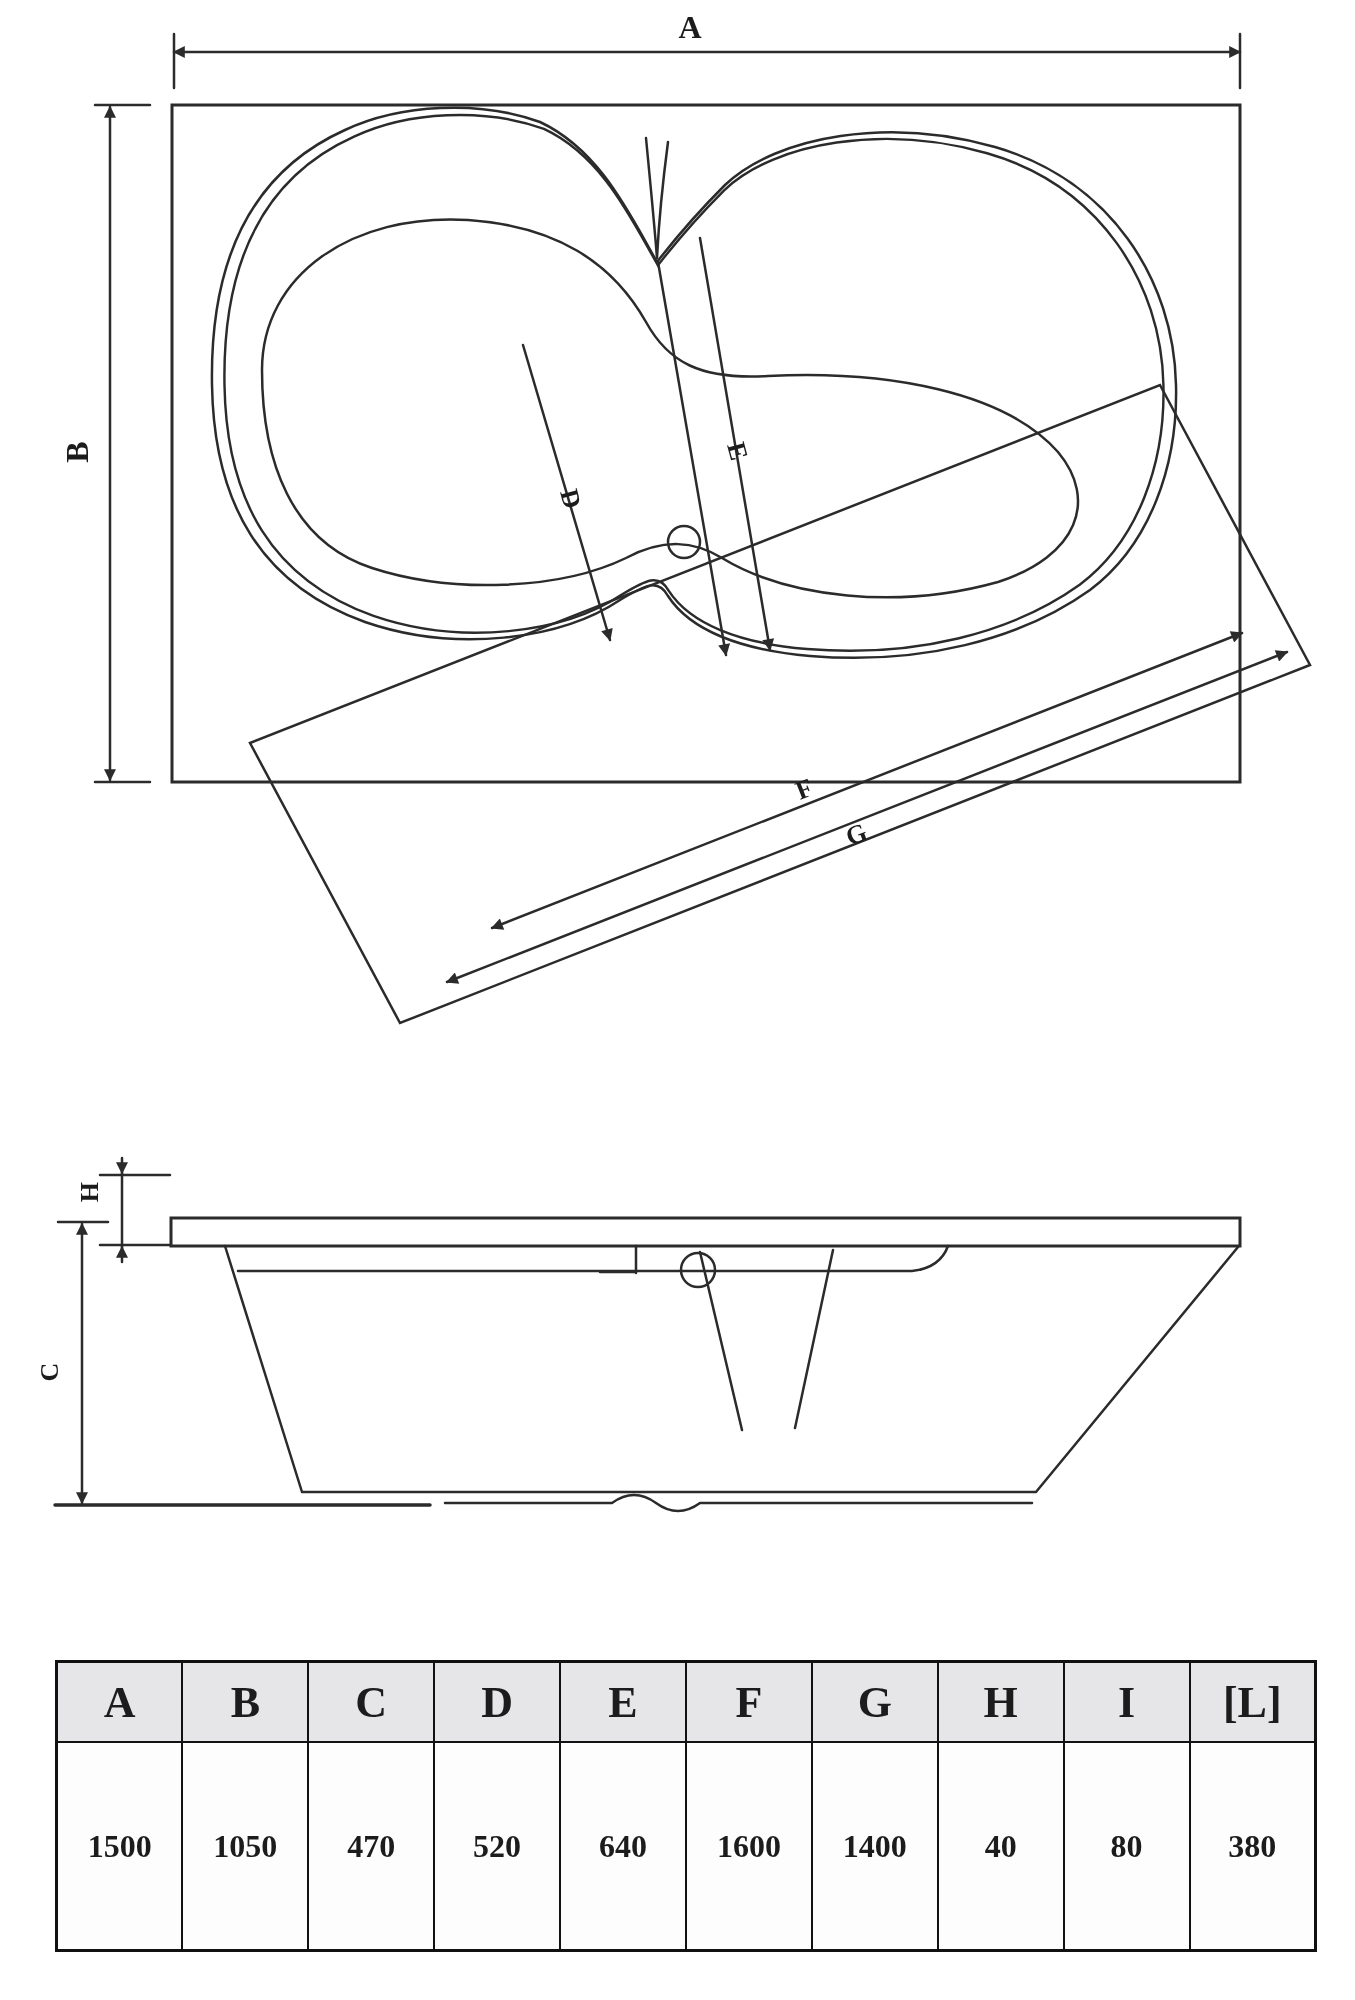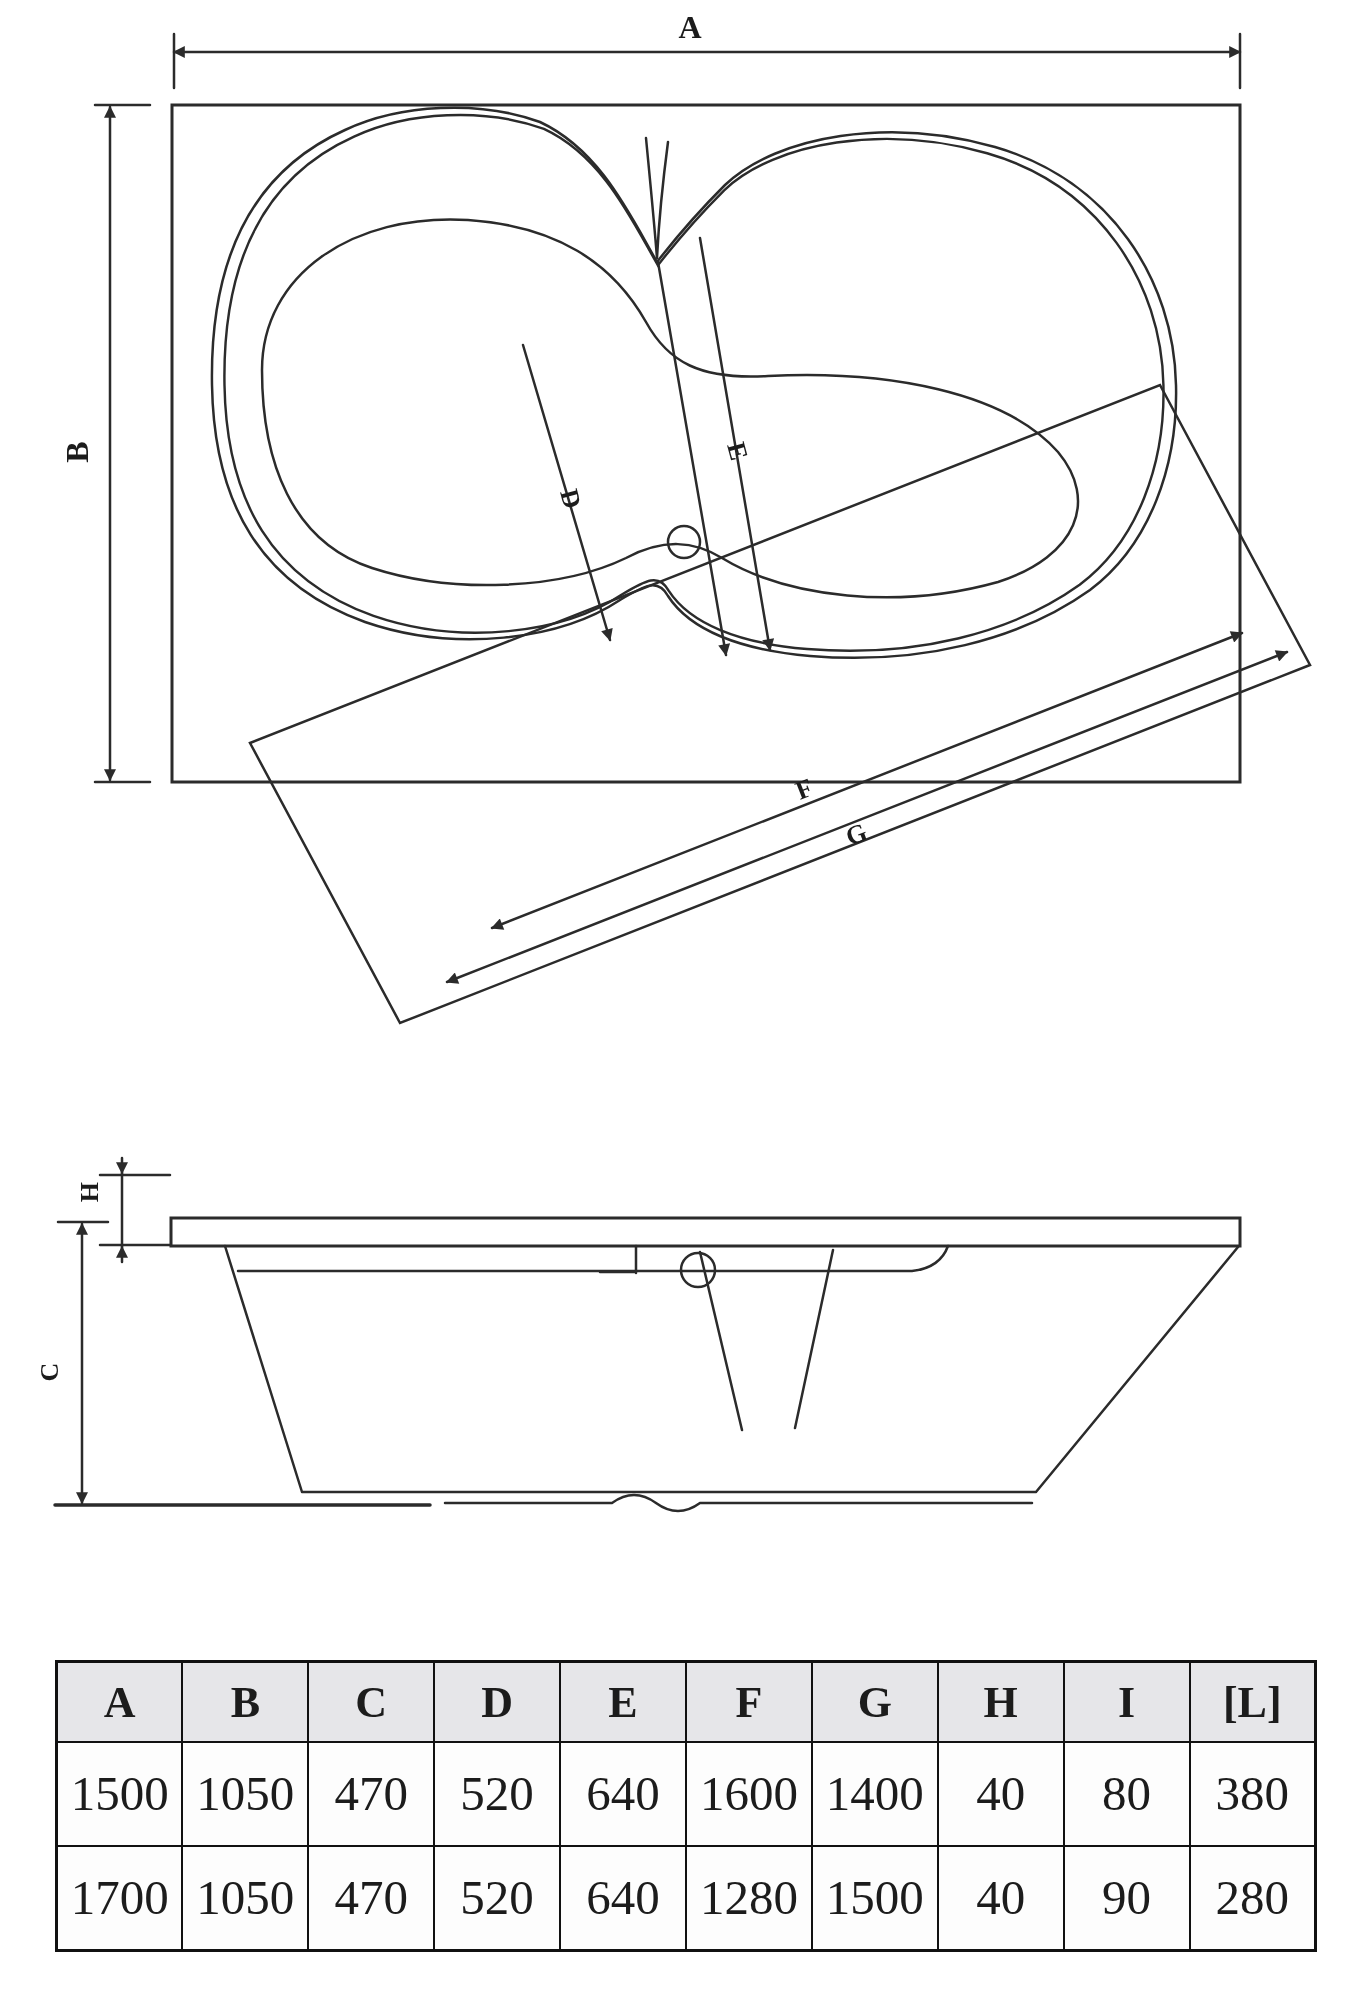--- a/index.html
+++ b/index.html
@@ -33,22 +33,22 @@
     padding:0;
   }
   table.spec{border:3px solid #111111;}
   table.spec th{
     background:#e6e6e9;
     font-size:44px;
     font-weight:bold;
     height:78px;
   }
   table.spec td{
-    font-size:49px;
-    font-weight:normal;
+    font-size:32px;
+    font-weight:bold;
     height:70px;
   }
 </style>
 </head>
 <body>
 
 <div class="page">
 
   <svg class="drawing" width="1355" height="1630" viewBox="0 0 1355 1630" fill="none" stroke="#2b2b2b" stroke-width="2.5" stroke-linecap="round">
     <defs>
@@ -161,27 +161,15 @@
         <td>1050</td>
         <td>470</td>
         <td>520</td>
         <td>640</td>
         <td>1600</td>
         <td>1400</td>
         <td>40</td>
         <td>80</td>
         <td>380</td>
       </tr>
-      <tr>
-        <td>1700</td>
-        <td>1050</td>
-        <td>470</td>
-        <td>520</td>
-        <td>640</td>
-        <td>1280</td>
-        <td>1500</td>
-        <td>40</td>
-        <td>90</td>
-        <td>280</td>
-      </tr>
     </tbody>
   </table>
 </div>
 
 </body></html>

